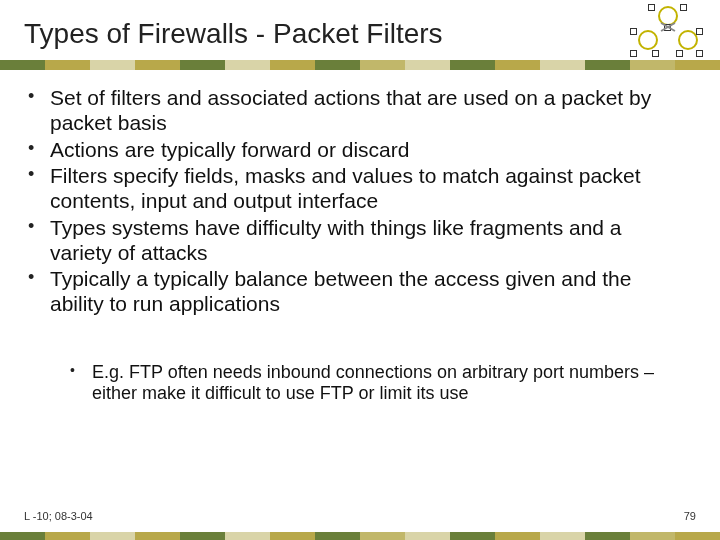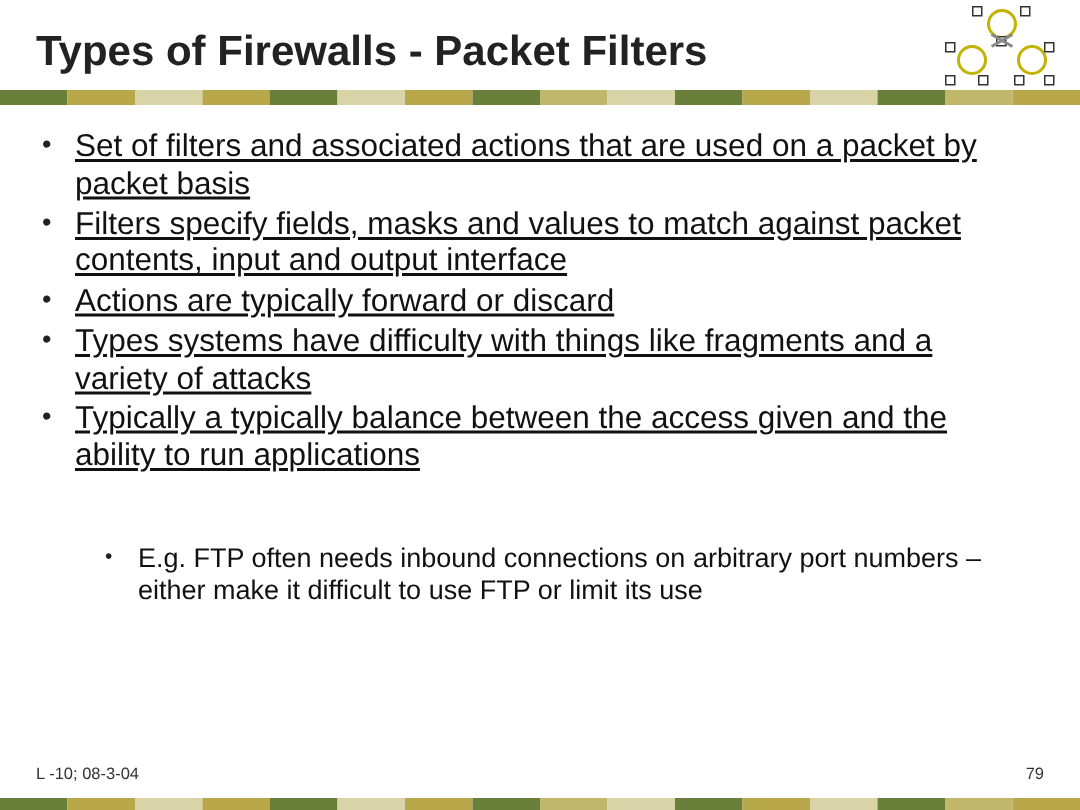--- a/index.html
+++ b/index.html
@@ -8,42 +8,41 @@
     height: 540px;
     background: #fff;
     font-family: Arial, Helvetica, sans-serif;
     position: relative;
     overflow: hidden;
   }
   .title {
     font-size: 28px;
     color: #222;
     padding: 18px 0 10px 24px;
-    font-weight: bold;
+    font-weight: normal;
   }
   .color-strip {
     display: flex;
     height: 10px;
     width: 100%;
   }
   .color-strip div { flex: 1; }
   .content {
     padding: 16px 34px 0 24px;
   }
   .bullets {
     list-style: none;
     font-size: 21px;
     color: #111;
     line-height: 1.18;
   }
   .bullets > li {
     position: relative;
     padding-left: 26px;
     margin-bottom: 2px;
-    text-decoration: underline;
   }
   .bullets > li::before {
     content: "•";
     position: absolute;
     left: 4px;
     top: 0;
     font-size: 18px;
     color: #222;
   }
   .sub-bullets {
@@ -151,22 +150,22 @@
   <div class="sq" style="left:20px; top:44px;"></div>
   <div class="sq" style="left:44px; top:44px;"></div>
   <div class="sq" style="left:64px; top:44px;"></div>
   <div class="ln" style="left:28px; top:20px; width:16px; height:2px; transform:rotate(30deg);"></div>
   <div class="ln" style="left:28px; top:20px; width:16px; height:2px; transform:rotate(-30deg);"></div>
 </div>
 
 <div class="content">
   <ul class="bullets">
     <li>Set of filters and associated actions that are used on a packet by packet basis</li>
+    <li>Actions are typically forward or discard</li>
     <li>Filters specify fields, masks and values to match against packet contents, input and output interface</li>
-    <li>Actions are typically forward or discard</li>
     <li>Types systems have difficulty with things like fragments and a variety of attacks</li>
     <li>Typically a typically balance between the access given and the ability to run applications</li>
   </ul>
   <ul class="sub-bullets">
     <li>E.g. FTP often needs inbound connections on arbitrary port numbers – either make it difficult to use FTP or limit its use</li>
   </ul>
 </div>
 
 <div class="footer">
   <span>L -10; 08-3-04</span>

